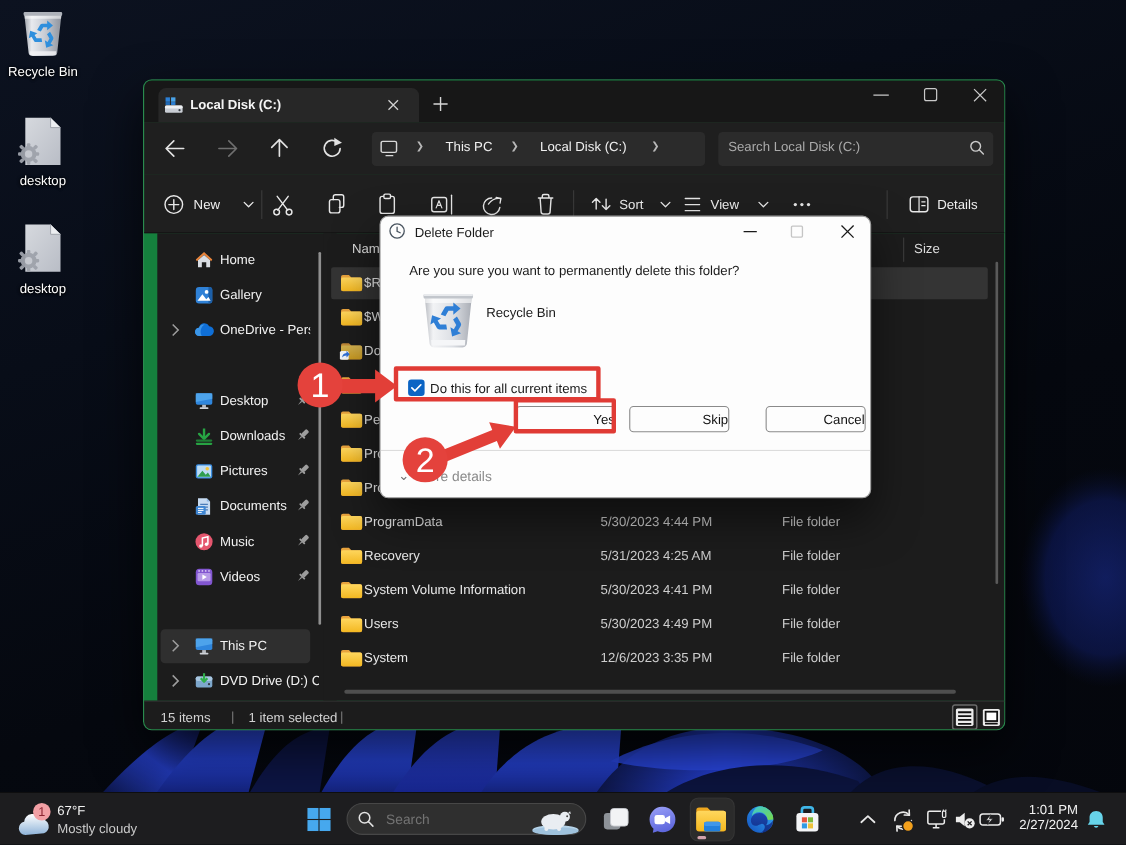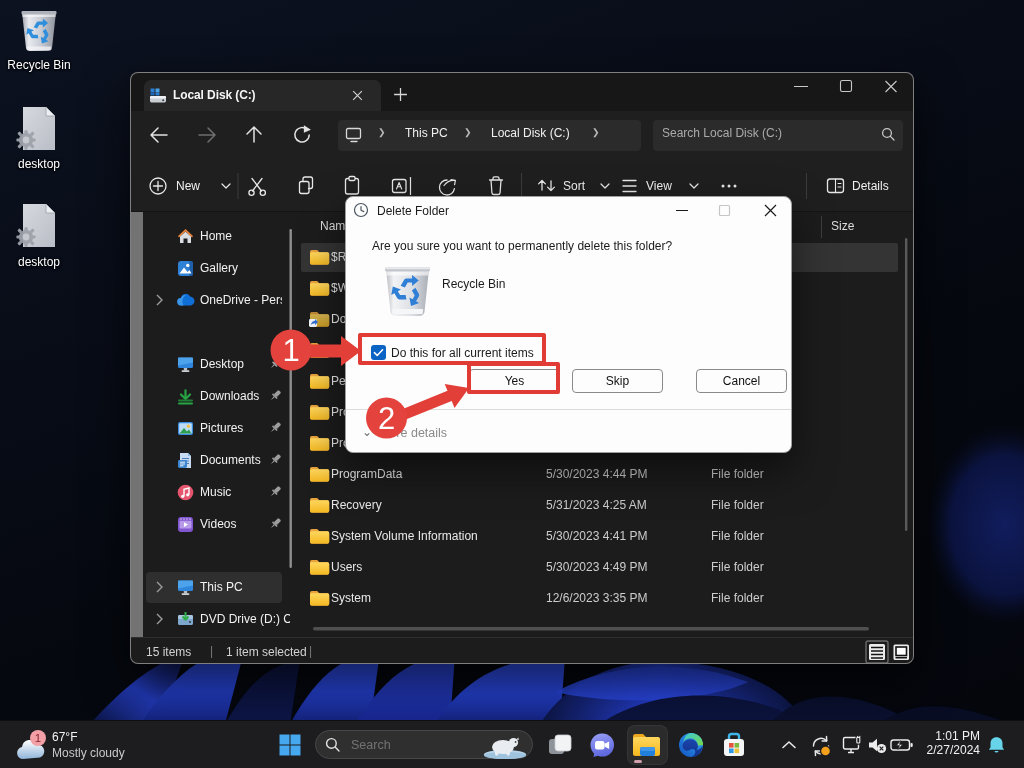--- a/index.html
+++ b/index.html
@@ -6,21 +6,21 @@
   html,body { width:1024px; height:768px; overflow:hidden; background:#06090f;
     font-family:"Liberation Sans", sans-serif; -webkit-font-smoothing:antialiased; }
   .abs { position:absolute; }
   #stage { position:relative; width:1024px; height:768px; overflow:hidden; }
   
   #wall { left:0; top:0; width:1024px; height:768px;
     background: linear-gradient(160deg,#0c1220 0%,#080d18 30%,#05080f 60%,#04060c 100%); }
   
   .dlabel { color:#fff; font-size:12px; text-align:center; text-shadow:0 1px 2px #000, 0 0 3px #000; }
   
-  #win { left:130px; top:72px; width:784px; height:592px; background:#737373;
+  #win { left:130px; top:72px; width:784px; height:592px; background:#15803d;
     border-radius:8px; overflow:hidden; box-shadow:0 18px 45px rgba(0,0,0,.65);
     border:1px solid rgba(255,255,255,.09); }
   #tabstrip { left:0; top:0; width:784px; height:38px; background:#171717; }
   #tab { left:13px; top:7px; width:237px; height:31px; background:#272727;
     border-radius:7px 7px 0 0; }
   #tab .tlabel { position:absolute; left:29px; top:8px; font-size:12px; color:#f5f5f5; font-weight:700; letter-spacing:-0.1px;}
   #addr { left:0; top:38px; width:784px; height:48px; background:#1f1f1f; }
   .pill { position:absolute; background:#2b2b2b; border-radius:4px; }
   #cmdbar { left:0; top:86px; width:784px; height:53px; background:#1f1f1f; border-bottom:1px solid #141414;}
   .cmdtxt { position:absolute; color:#f0f0f0; font-size:12px; }
@@ -29,21 +29,21 @@
   #filelist { left:163px; top:139px; width:621px; height:425px; background:#1c1c1c; }
   .ftext { position:absolute; color:#e8e8e8; font-size:12px; white-space:nowrap; }
   .fgray { position:absolute; color:#cdcdcd; font-size:12px; white-space:nowrap; }
   #statusbar { left:0; top:564px; width:784px; height:28px; background:#1c1c1c; border-top:1px solid #2e2e2e;}
   
   #dlg { left:345px; top:196px; width:447px; height:257px; background:#fdfdfd;
     border-radius:8px; border:1px solid #9f9f9f; box-shadow:0 18px 40px rgba(0,0,0,.5);
     color:#1a1a1a; overflow:hidden; }
   .dtxt { position:absolute; font-size:12px; color:#1b1b1b; white-space:nowrap; }
   .dbtn { position:absolute; width:91px; height:24px; background:#fdfdfd; border:1px solid #8a8a8a;
-    border-radius:4px; font-size:12px; color:#111; text-align:center; line-height:22px; }
+    border-radius:4px; font-size:12px; color:#111; text-align:right; line-height:22px; }
   
   .redrect { position:absolute; border:4px solid #e03b35; background:transparent; border-radius:2px;}
   
   #taskbar { left:0; top:720px; width:1024px; height:48px; background:#1d1d1f;
     border-top:1px solid rgba(0,0,0,.5); }
   .ttxt { position:absolute; color:#f2f2f2; font-size:12px; white-space:nowrap; }
 </style>
 </head>
 <body>
 <div id="stage">

